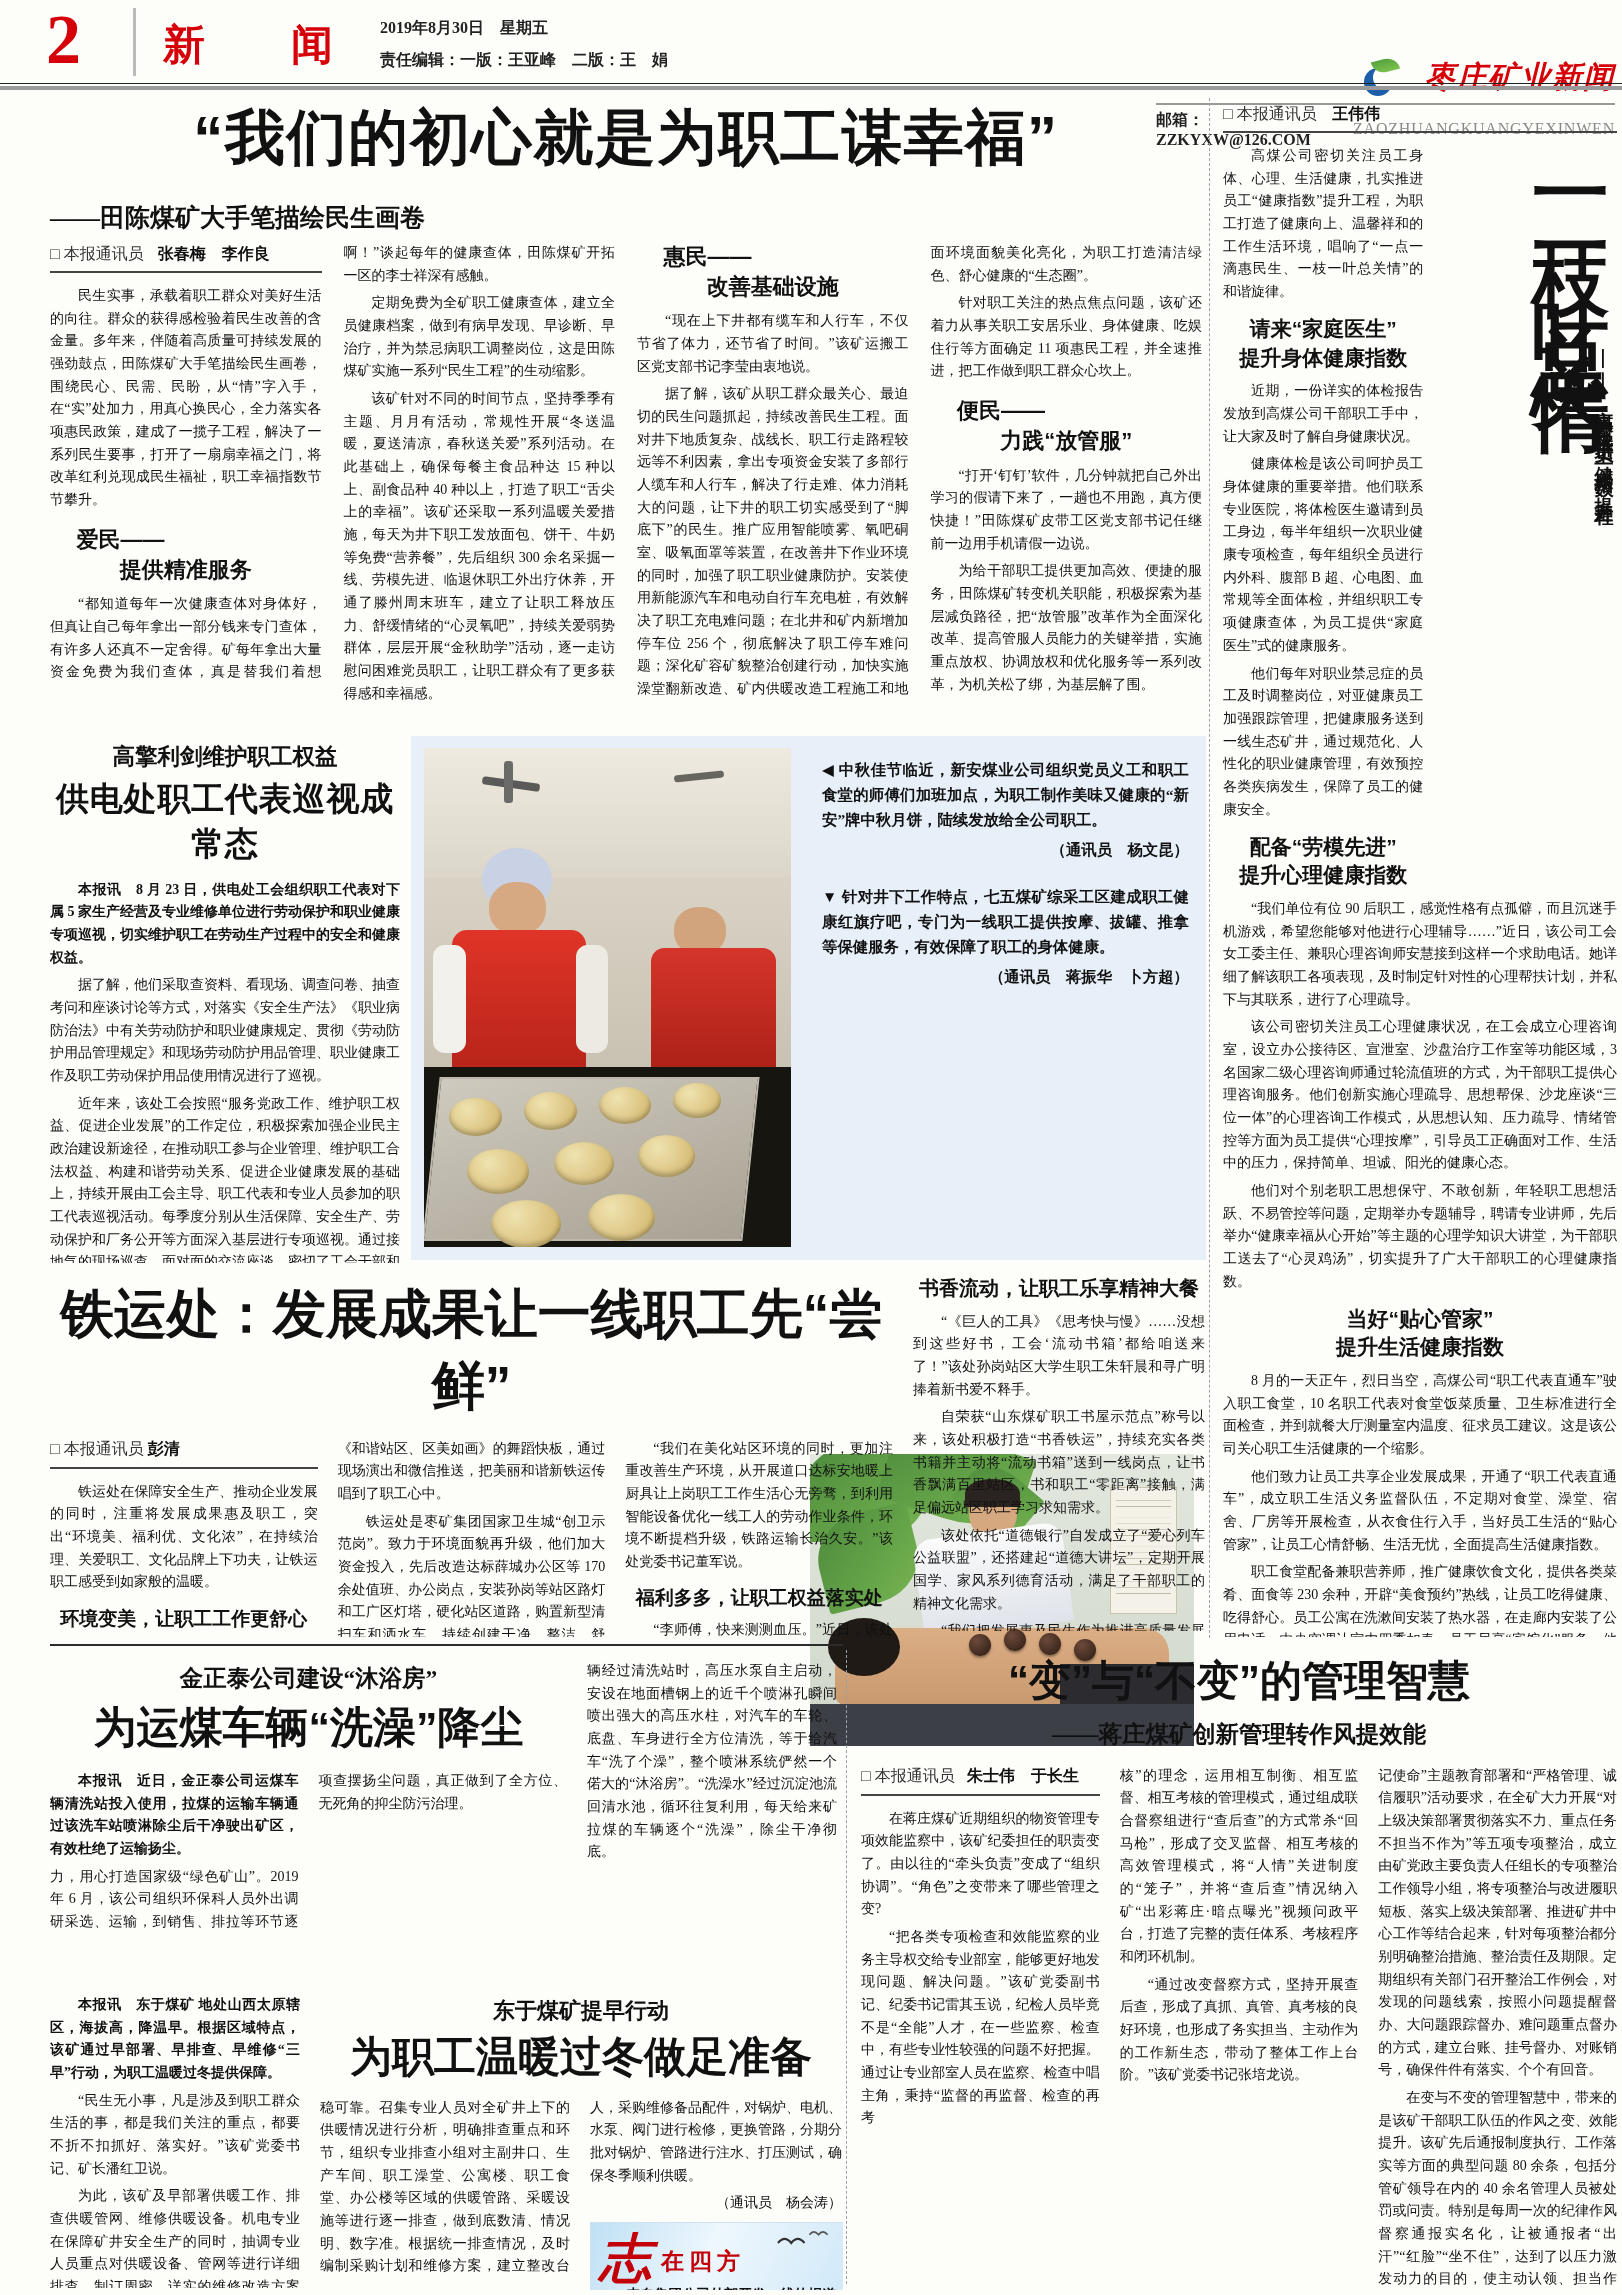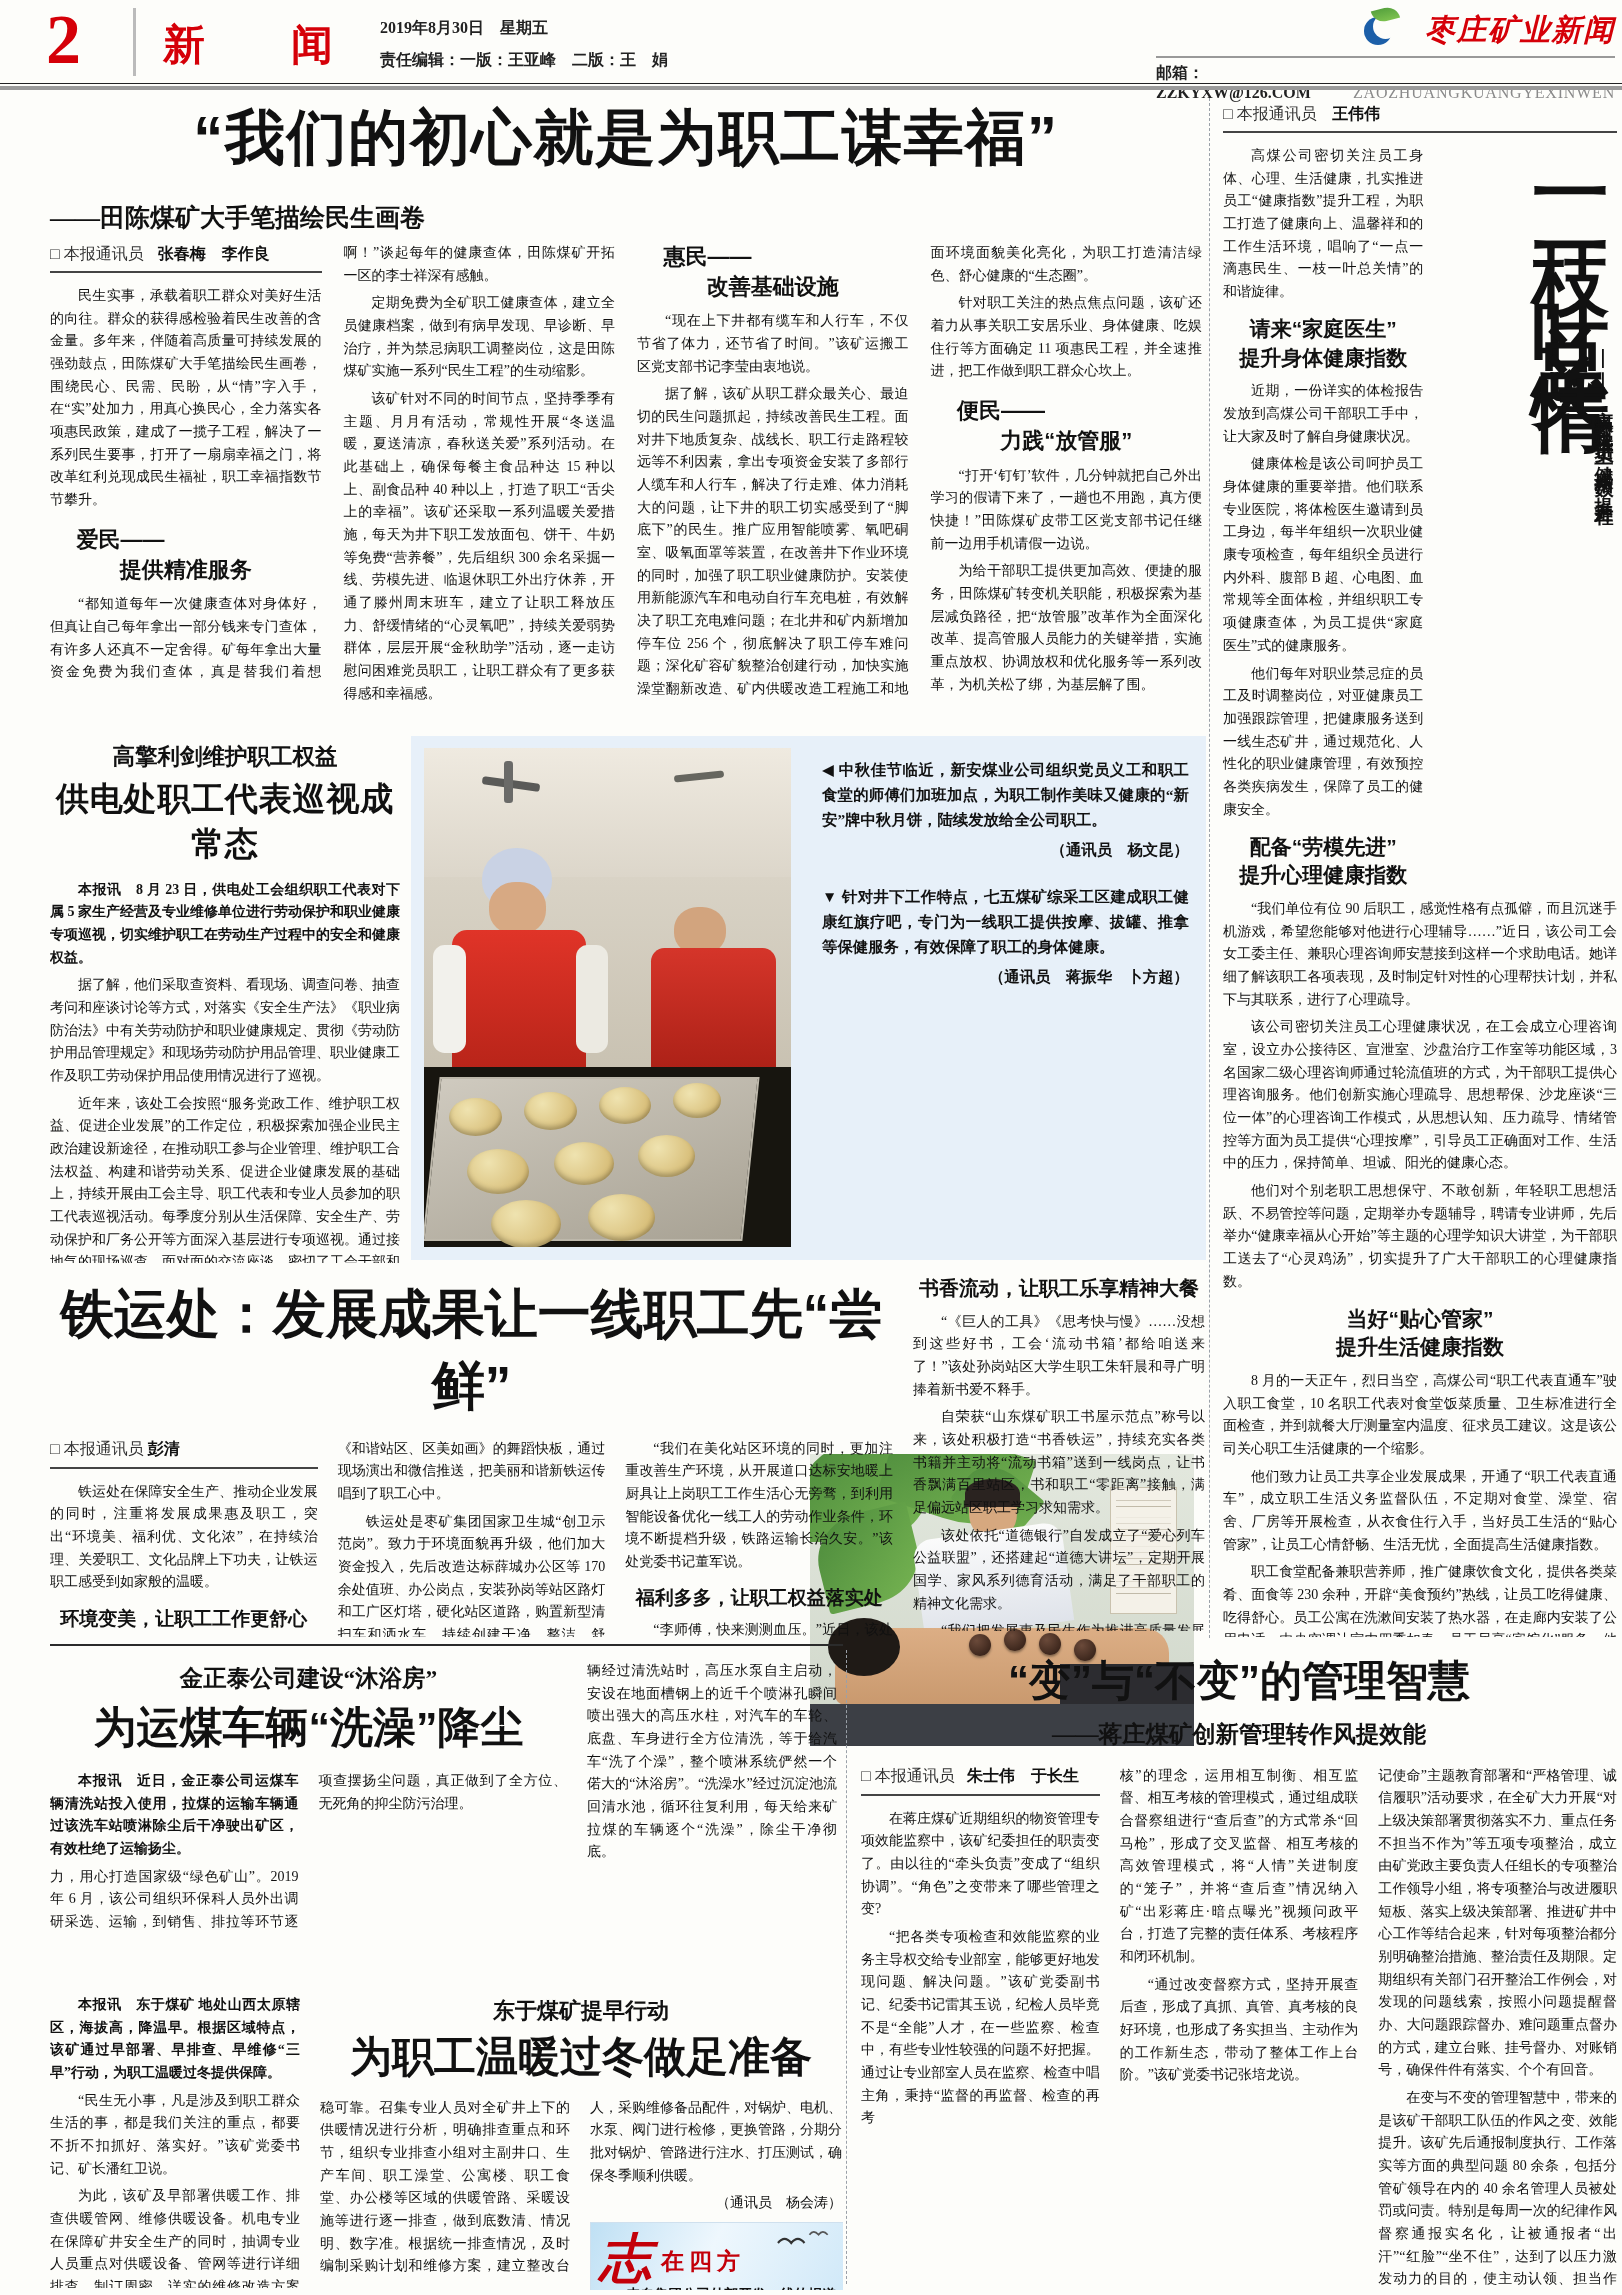--- a/index.html
+++ b/index.html
@@ -37,29 +37,29 @@
 <div id="page">
 
   <div class="abs" style="left:46px;top:8.3px;width:1569px;height:72px;">
     <div class="abs pgnum" style="left:0;top:-3.3px;">2</div>
     <div class="abs" style="left:87px;top:0;width:2.5px;height:68px;background:#bbb;"></div>
     <div class="abs secword" style="left:117px;top:8.3px;">新　闻</div>
     <div class="abs mastinfo" style="left:334px;top:10px;">2019年8月30日　星期五</div>
     <div class="abs mastinfo" style="left:334px;top:42px;">责任编辑：一版：王亚峰　二版：王　娟</div>
 
     <div class="abs" style="left:1110px;top:1.7px;width:459px;">
-      <div style="display:flex;align-items:flex-start;justify-content:flex-end;gap:24px;">
+      <div style="display:flex;align-items:flex-end;justify-content:flex-end;gap:24px;margin-top:47px;">
         <span style="position:relative;display:inline-block;width:37px;height:37px;">
           <span style="position:absolute;left:0;top:7.5px;width:28px;height:28px;border-radius:50%;background:#1c5fa8;"></span>
           <span style="position:absolute;left:9.2px;top:4.2px;width:25px;height:25px;border-radius:50%;background:#fdfdfa;"></span>
           <span style="position:absolute;left:8.3px;top:-1.7px;width:27px;height:13.4px;border-radius:0 15px 0 15px;background:linear-gradient(#57a33e,#7cc14e);transform:rotate(-14deg);"></span>
         </span>
         <span class="brand">枣庄矿业新闻</span>
       </div>
-      <div style="border-top:2.5px solid #999;margin-top:5px;padding-top:5px;display:flex;justify-content:flex-end;gap:33px;align-items:flex-end;">
+      <div style="border-top:2.5px solid #999;margin-top:5px;padding-top:5px;display:flex;justify-content:flex-end;gap:33px;align-items:center;">
         <span class="mastinfo">邮箱：ZZKYXW@126.COM</span>
         <span class="pinyin">ZAOZHUANGKUANGYEXINWEN</span>
       </div>
     </div>
   </div>
   <div class="abs" style="left:0;top:83px;width:1623px;height:0.8px;background:#222;"></div>
   <div class="abs" style="left:0;top:86px;width:1623px;height:4.2px;background:#9a9a9a;"></div>
 
   <div class="abs dashV" style="left:1209px;top:98px;height:1540px;"></div>
   <div class="abs clip" style="left:1223px;top:102px;width:394px;height:1535px;">

